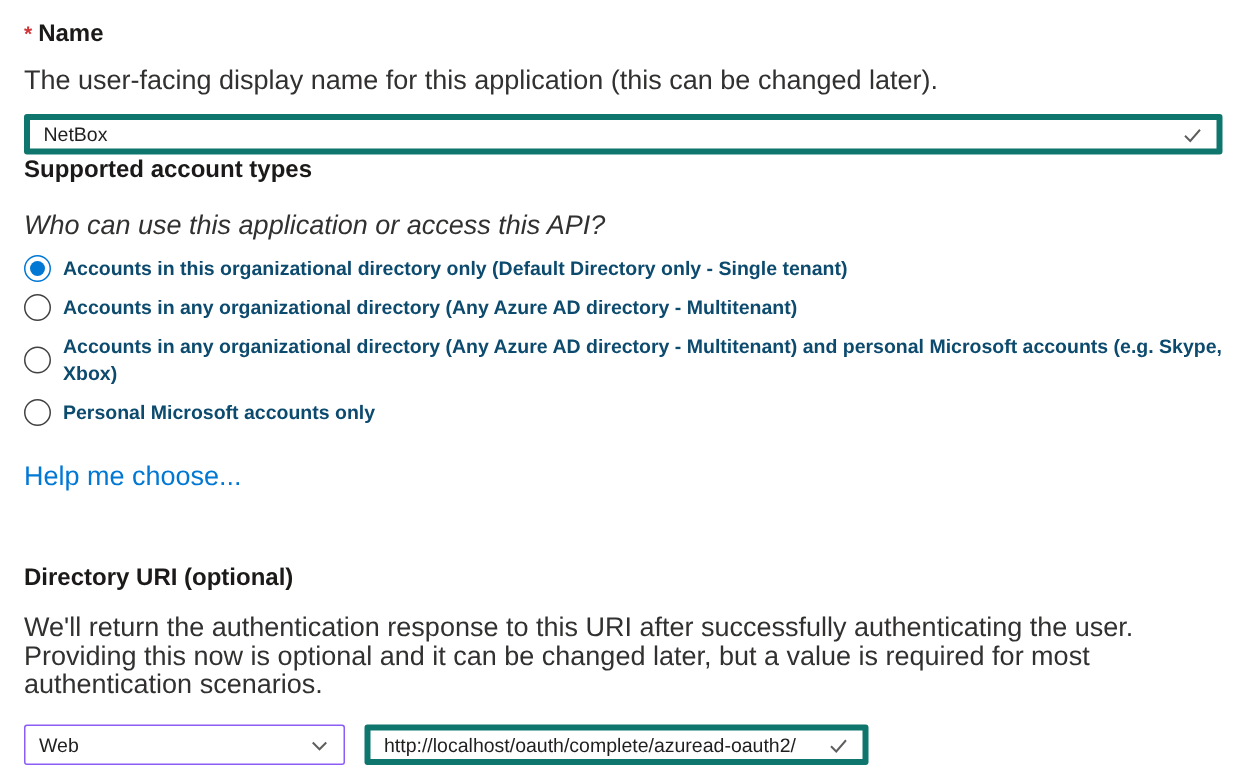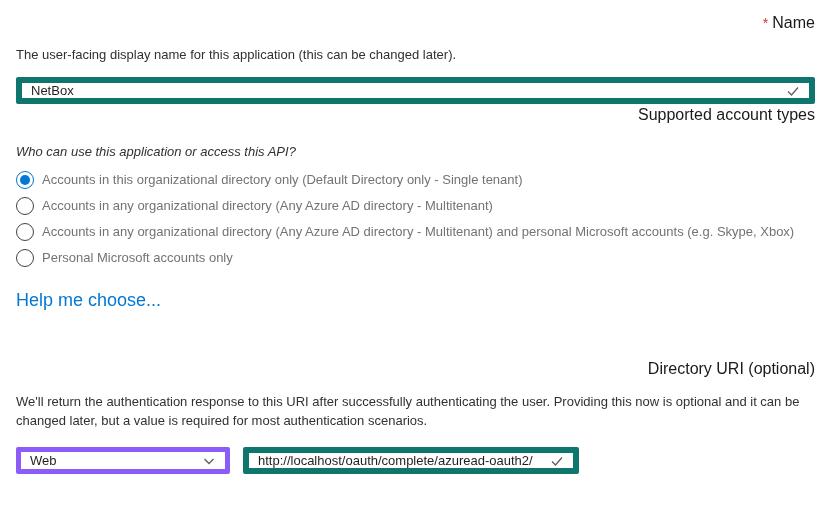--- a/index.html
+++ b/index.html
@@ -10,45 +10,44 @@
     background: #ffffff;
     font-family: "Liberation Sans", sans-serif;
     color: #323130;
     padding: 12px 14px 0 16px;
     overflow: hidden;
   }
 
   .section-title {
     font-size: 16px;
     line-height: 21px;
-    font-weight: 400;
+    font-weight: 700;
     color: #1b1a19;
     margin: 0;
-    text-align: right;
   }
   .required-marker {
     color: #d13438;
     font-size: 14px;
     margin-right: 4px;
   }
   .desc-text {
-    font-size: 13px;
+    font-size: 18px;
     line-height: 19px;
     color: #323130;
     margin: 0;
   }
 
   
   .name-desc { margin-top: 11px; }
   .textfield {
     position: relative;
     margin-top: 13px;
     width: 799px;
     height: 27px;
-    border: 6px solid #0f766e;
+    border: 4px solid #0f766e;
     border-radius: 2px;
     background: #fff;
     display: flex;
     align-items: center;
   }
   .textfield input {
     border: none;
     outline: none;
     background: transparent;
     font-family: "Liberation Sans", sans-serif;
@@ -99,23 +98,24 @@
   }
   .radio-row.selected .radio-circle::after {
     content: "";
     width: 10px;
     height: 10px;
     border-radius: 50%;
     background: #0078d4;
   }
   .radio-label {
     font-size: 13px;
-    color: #737373;
+    color: #0c4a6e;
     margin-left: 8px;
     line-height: 18px;
+    font-weight: bold;
   }
   .help-link {
     display: inline-block;
     margin-top: 15px;
     font-size: 18px;
     color: #0078d4;
     text-decoration: none;
     cursor: pointer;
   }
 
@@ -127,21 +127,21 @@
   }
   .redirect-row {
     margin-top: 17px;
     display: flex;
     align-items: center;
   }
   .dropdown {
     position: relative;
     width: 214px;
     height: 27px;
-    border: 5px solid #8b5cf6;
+    border: 1px solid #8b5cf6;
     border-radius: 2px;
     background: #fff;
     display: flex;
     align-items: center;
     padding: 0 28px 0 9px;
     font-size: 13px;
     color: #201f1e;
     cursor: pointer;
   }
   .uri-field {

